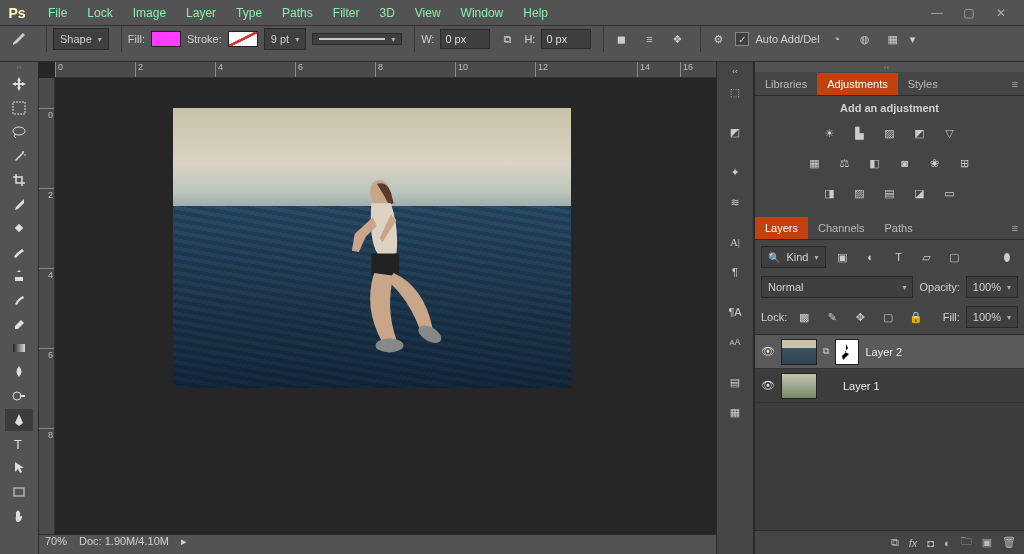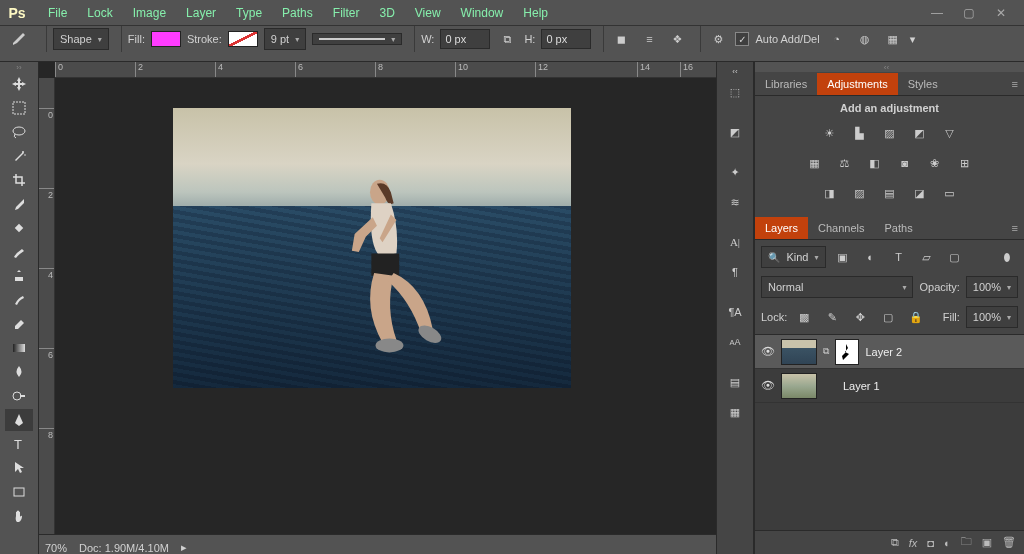--- a/index.html
+++ b/index.html
@@ -33,21 +33,21 @@
 .doctab .close { margin-left:10px; font-style:normal; color:#888; }
 .ruler-top { height:16px; background:#4b4b4b; border-bottom:1px solid #333; position:relative; margin-left:16px; overflow:hidden;}
 .ruler-top .tick { position:absolute; top:0; font-size:9px; color:#bbb; border-left:1px solid #888; height:16px; padding-left:2px; }
 .canvas-row { flex:1; display:flex; min-height:0; }
 .ruler-left { width:16px; background:#4b4b4b; border-right:1px solid #333; position:relative; overflow:hidden;}
 .ruler-left .tick { position:absolute; left:0; font-size:9px; color:#bbb; border-top:1px solid #888; width:16px; padding-top:1px; text-align:right; padding-right:2px;}
 .canvas-viewport { flex:1; background:#262626; position:relative; overflow:hidden; }
 .artboard { position:absolute; left:118px; top:30px; width:398px; height:280px; background:linear-gradient(to bottom,#c8c2a8 0%,#d9d4c4 20%,#bcc5bd 30%,#4a6576 50%,#3a5263 80%,#304455 100%); overflow:hidden;}
 .sea { position:absolute; top:35%; left:0; right:0; bottom:0; background:repeating-linear-gradient(10deg,#3a5263,#3a5263 4px,#304455 4px,#304455 8px),linear-gradient(to bottom,#5b7582 0%,#2d3f4e 100%); background-blend-mode:overlay; }
 .runner { position:absolute; left:38%; top:24%; width:35%; height:70%; }
-.statusbar { height:20px; background:#535353; border-top:1px solid #2a2a2a; display:flex; align-items:flex-end; padding:0 6px; gap:12px; font-size:11px;}
+.statusbar { height:20px; background:#535353; border-top:1px solid #2a2a2a; display:flex; align-items:flex-start; padding:0 6px; gap:12px; font-size:11px;}
 .midpanels { width:38px; background:#454545; border-left:1px solid #2a2a2a; border-right:1px solid #2a2a2a; display:flex; flex-direction:column; align-items:center; padding:4px 0; gap:2px;}
 .midpanels .pbtn { width:28px; height:28px; display:flex; align-items:center; justify-content:center; color:#ccc; }
 .midpanels .sep { height:8px; }
 .right-col { width:270px; background:#535353; display:flex; flex-direction:column; border-left:1px solid #2a2a2a;}
 .panel-tabs { height:24px; background:#454545; display:flex; align-items:center; border-bottom:1px solid #2a2a2a; font-size:11px;}
 .panel-tab { padding:5px 10px; color:#bbb; }
 .panel-tab.active { background:#c2410c; color:#fff; }
 .panel-menu { margin-left:auto; padding:0 6px; color:#aaa; }
 .adjust-hdr { padding:6px 10px; font-weight:bold; font-size:11px;text-align:center; }
 .adjust-icons { display:flex; flex-wrap:wrap; gap:10px; padding:4px 16px 8px; justify-content:center;}

